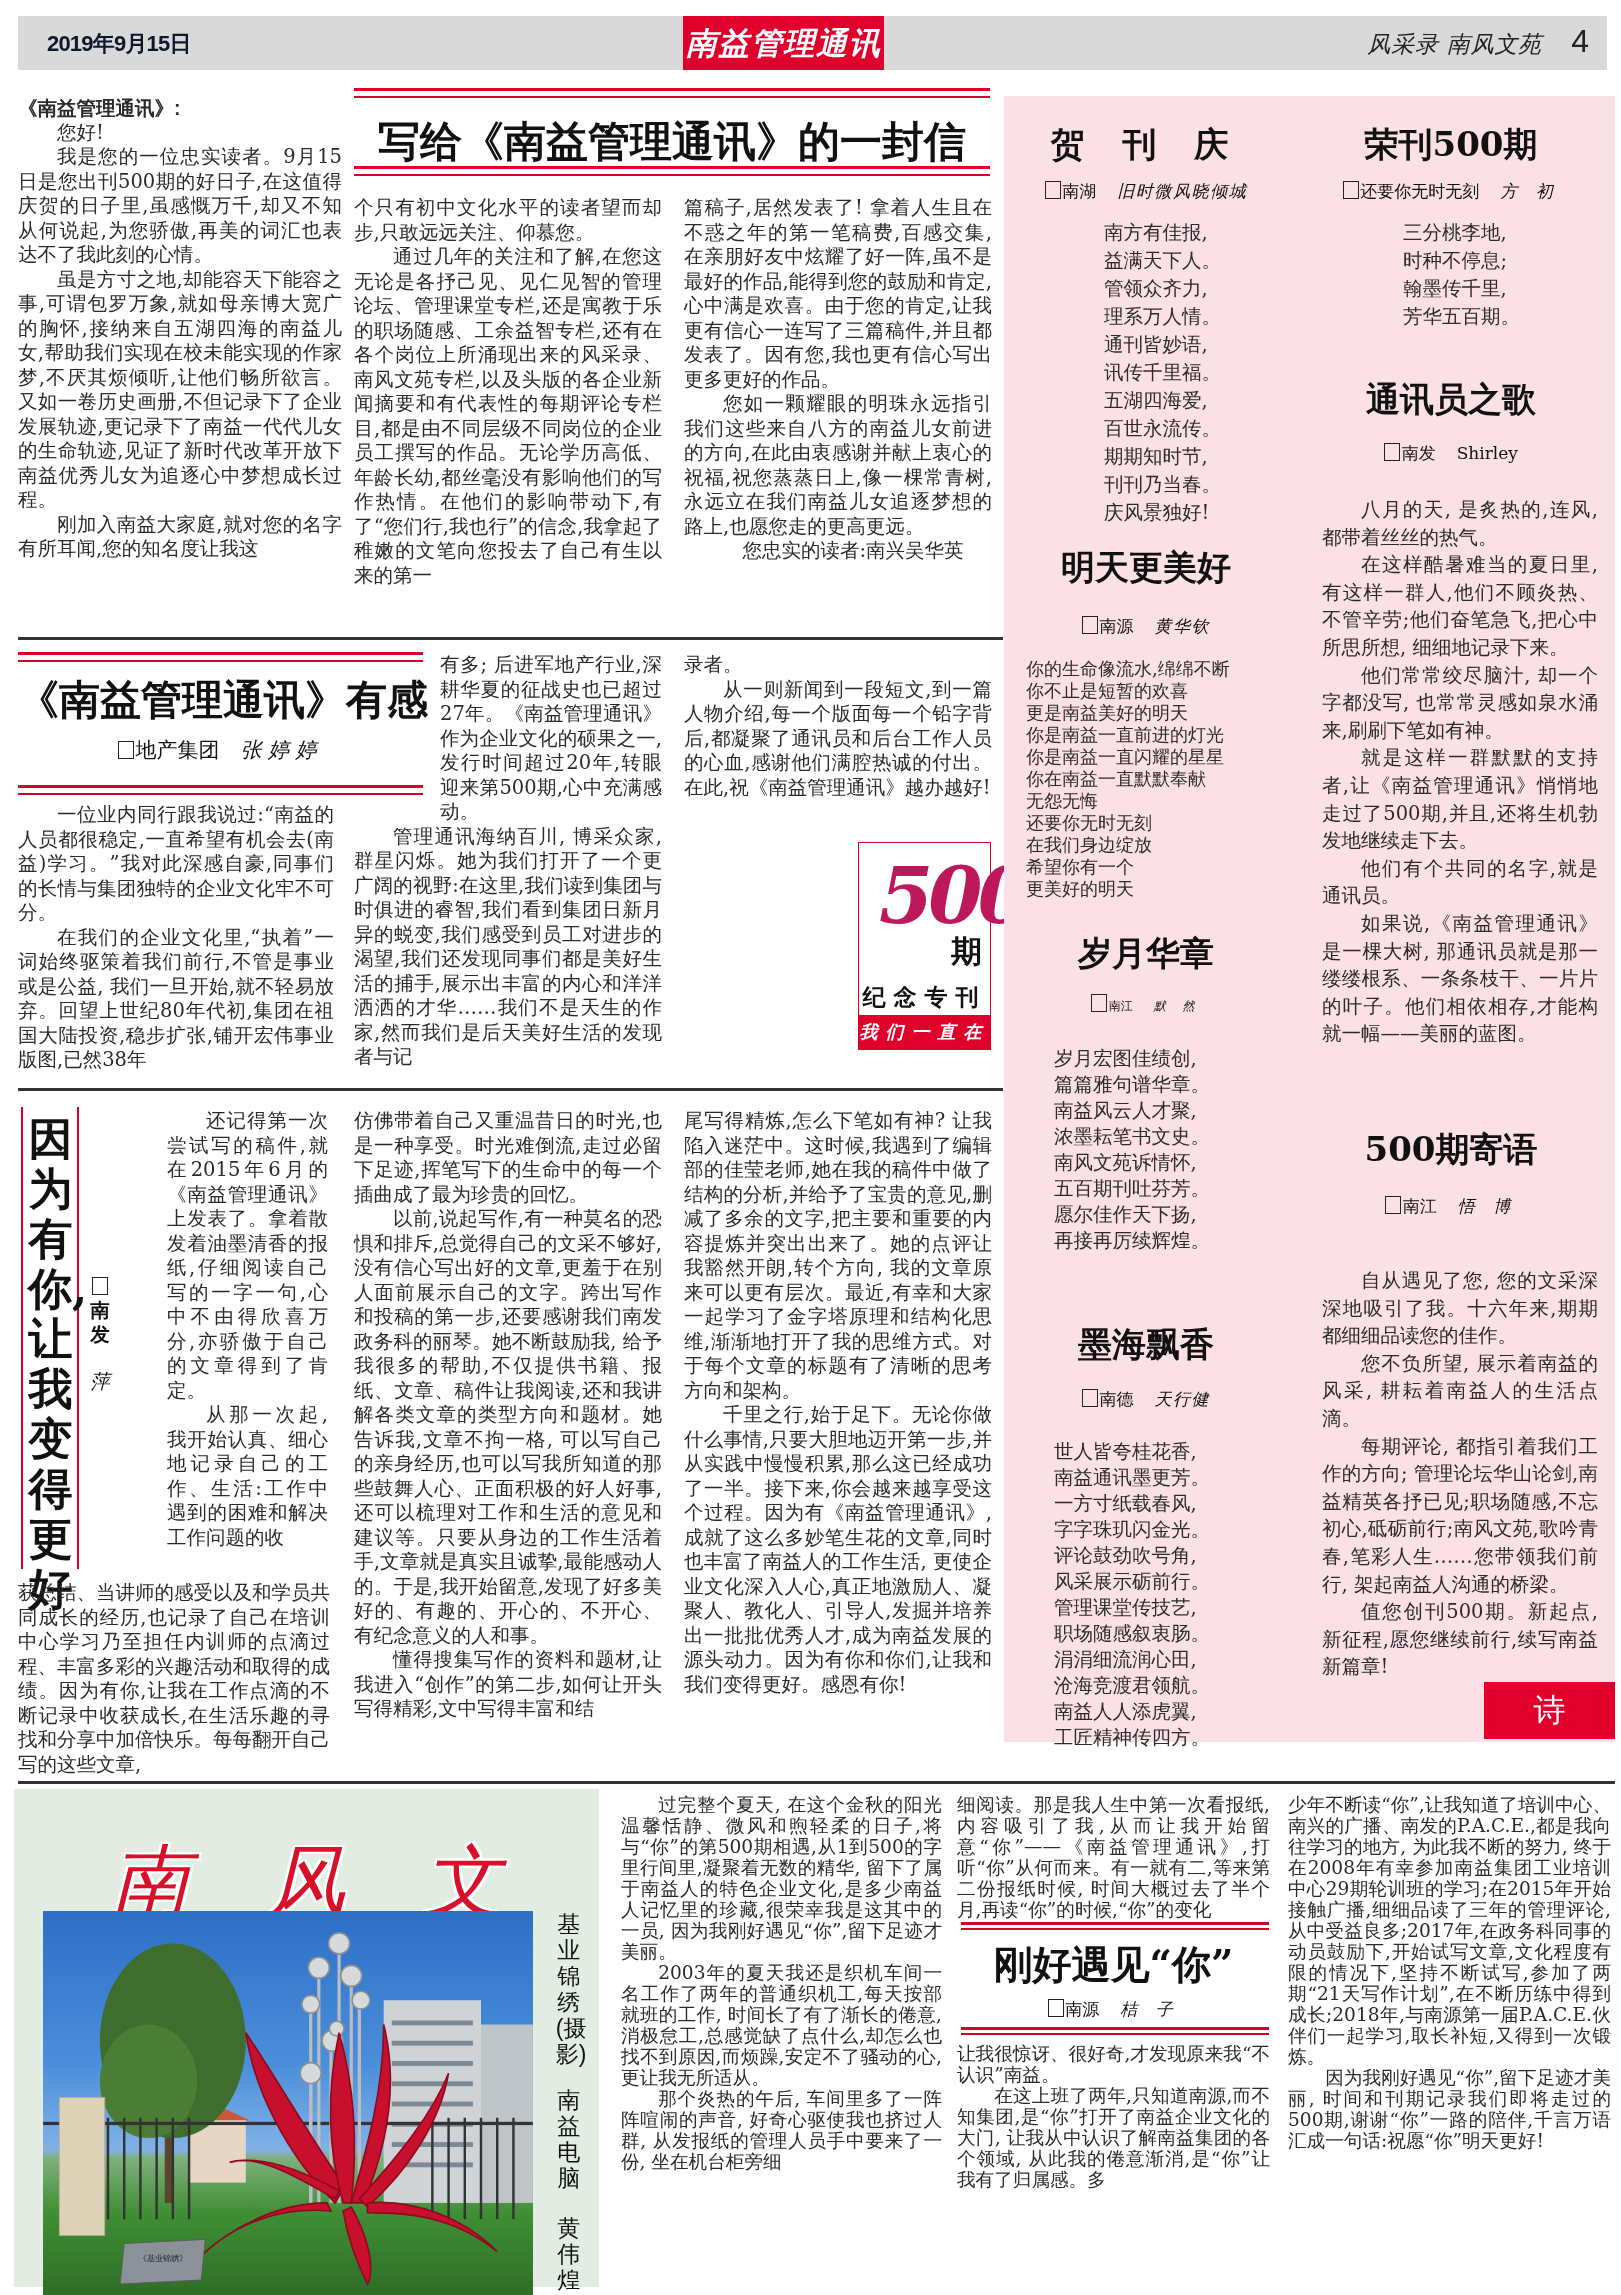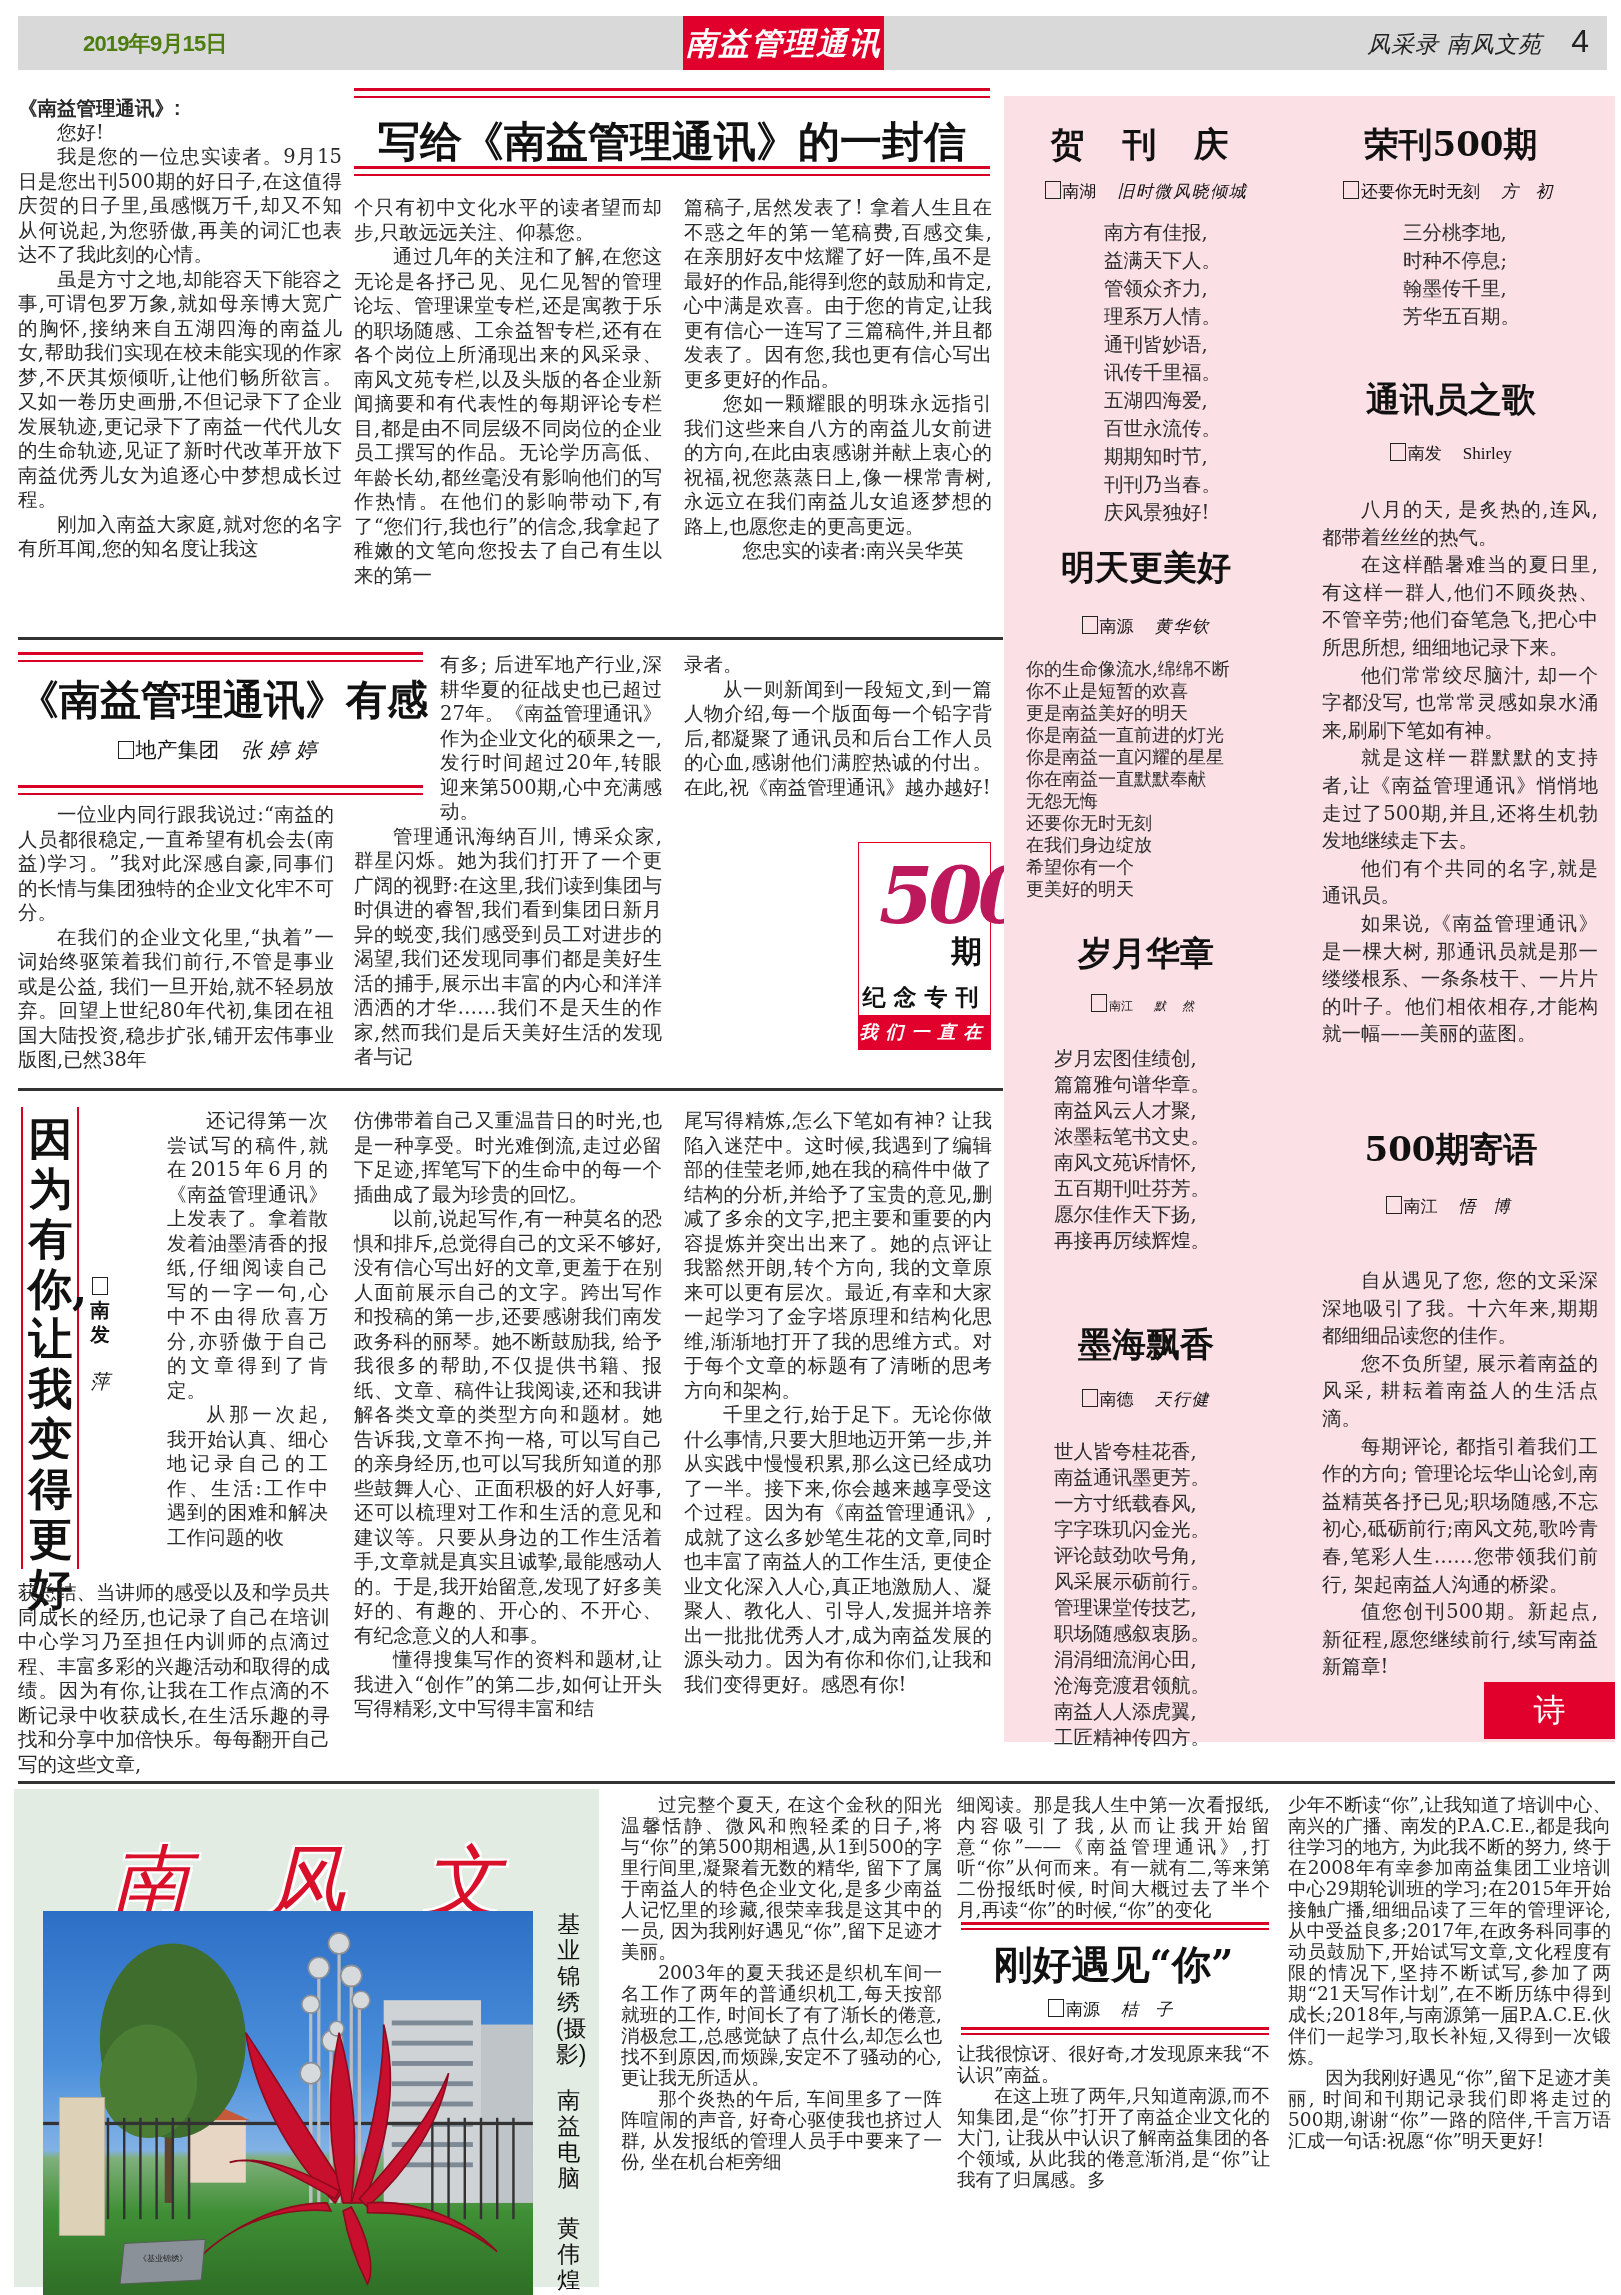--- a/index.html
+++ b/index.html
@@ -3,38 +3,38 @@
 <meta charset="utf-8">
 <style>
   * { box-sizing: border-box; margin: 0; padding: 0; }
   html, body { width: 1622px; height: 2295px; background: #fff; overflow: hidden; }
   body { position: relative; font-family: "DejaVu Serif", "Liberation Serif", serif; color: #222; }
 
   .abs { position: absolute; }
 
   
   .masthead { left: 18px; top: 16px; width: 1589px; height: 54px; background: #d9d9d9; }
-  .mh-date { left: 29px; top: 13px; font-family: "Liberation Sans", sans-serif; font-size: 22px; font-weight: bold; color: #4d7c0f; letter-spacing: -0.8px; margin-left: 36px; }
+  .mh-date { left: 29px; top: 13px; font-family: "Liberation Sans", sans-serif; font-size: 22px; font-weight: bold; color: #0f172a; letter-spacing: -0.8px; }
   .mh-logo { left: 665px; top: 0; width: 201px; height: 54px; background: #e0002b; color: #fff; font-family: "DejaVu Serif", serif; font-size: 31px; font-weight: bold; font-style: italic; text-align: center; line-height: 54px; letter-spacing: 1.6px; }
   .mh-section { right: 65px; top: 13px; font-size: 23px; color: #222; font-style: italic; letter-spacing: 0.8px; }
   .mh-page { right: 18px; top: 6.5px; font-size: 32px; color: #222; font-family: "Liberation Sans", sans-serif; }
 
   
   .col { position: absolute; font-size: 19.5px; line-height: 24.5px; text-align: justify; color: #2a2a2a; }
   .col p { text-indent: 2em; }
   .col p.noind { text-indent: 0; }
 
   .rule-red { position: absolute; height: 9.7px; border-top: 3.2px solid #d80024; border-bottom: 2.4px solid #d80024; }
   .rule-black { position: absolute; height: 3.2px; background: #333; }
 
   .headline { position: absolute; font-family: "DejaVu Serif", serif; font-weight: bold; color: #111; text-align: center; white-space: nowrap; }
   .byline { position: absolute; font-size: 21px; color: #111; text-align: center; white-space: nowrap; }
   .byline .box { display: inline-block; width: 16px; height: 18px; border: 1.6px solid #222; vertical-align: -2.4px; margin-right: 1.6px; }
   .byline .org { font-weight: normal; font-family: "Liberation Sans", sans-serif; }
-  .byline .author { margin-left: 21px; font-style: italic; letter-spacing: 6.5px; font-family: Liberation Serif, serif; }
+  .byline .author { margin-left: 21px; font-style: italic; letter-spacing: 6.5px; }
 
   
   .pink { left: 1004px; top: 96px; width: 611px; height: 1646px; background: #fbe0e6; }
   .poem { position: absolute; font-size: 19.5px; line-height: 28px; color: #2b2b2b; white-space: pre; }
   .pink-title { position: absolute; font-weight: bold; font-size: 34px; color: #111; text-align: center; }
   .tag-poetry { left: 1484px; top: 1682px; width: 131px; height: 57px; background: #e0002b; color: #fff; font-size: 32px; text-align: center; line-height: 57px; letter-spacing: 24px; padding-left: 24px; }
 
   
   .badge500 { left: 858px; top: 842px; width: 133px; height: 208px; border: 1.6px solid #e0002b; background: #fff; }
   .b5-num { position: absolute; left: 20px; top: 6.5px; font-size: 78px; font-style: italic; color: #be185d; font-weight: bold; letter-spacing: -4.9px; font-family: "DejaVu Serif", serif; }

